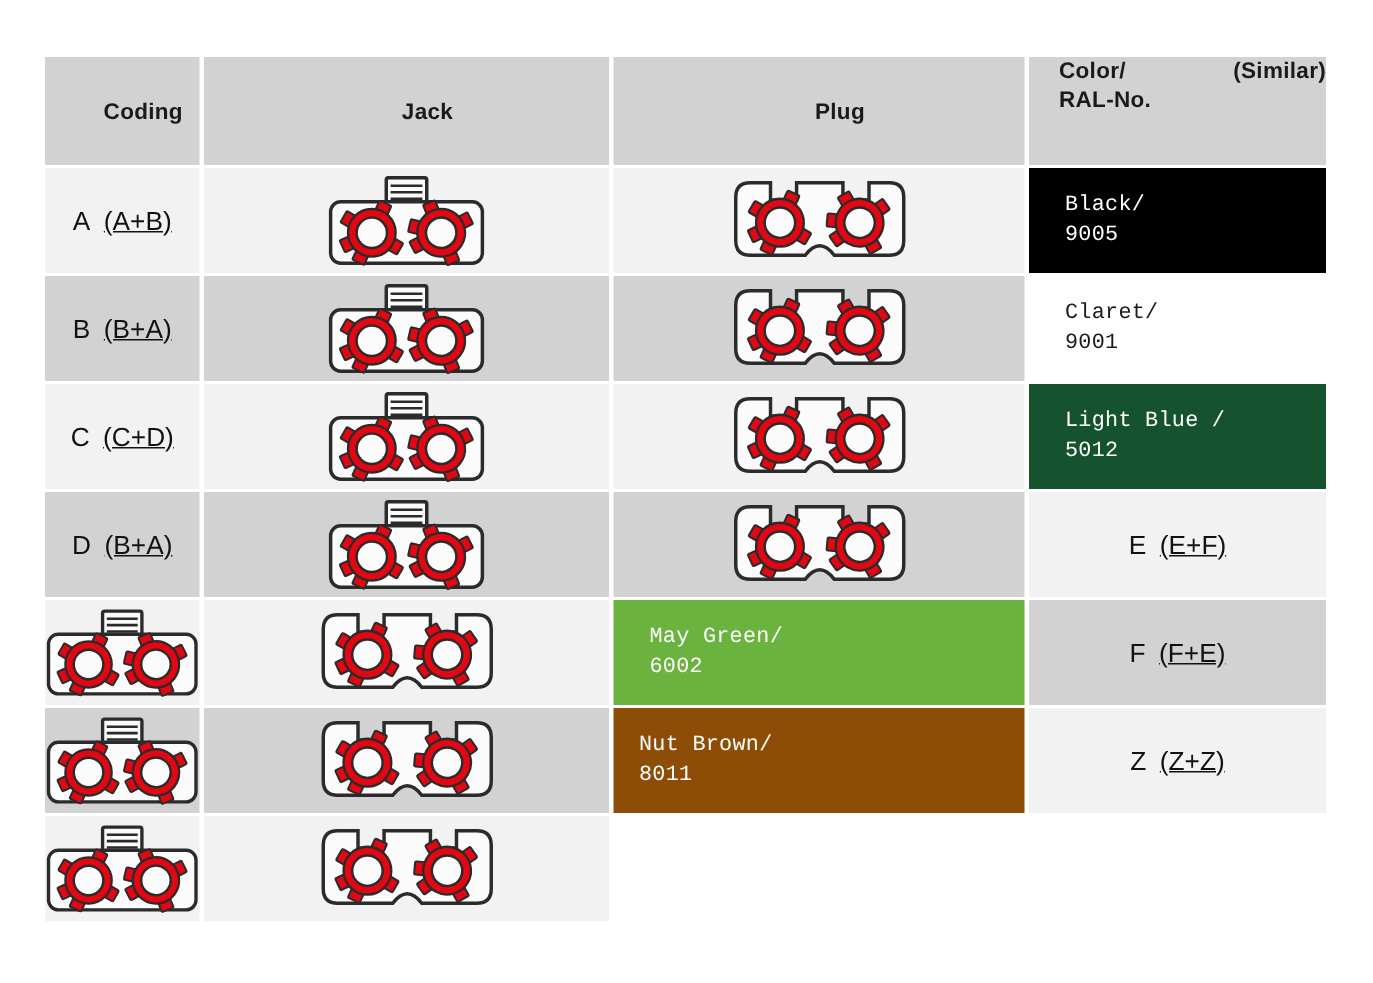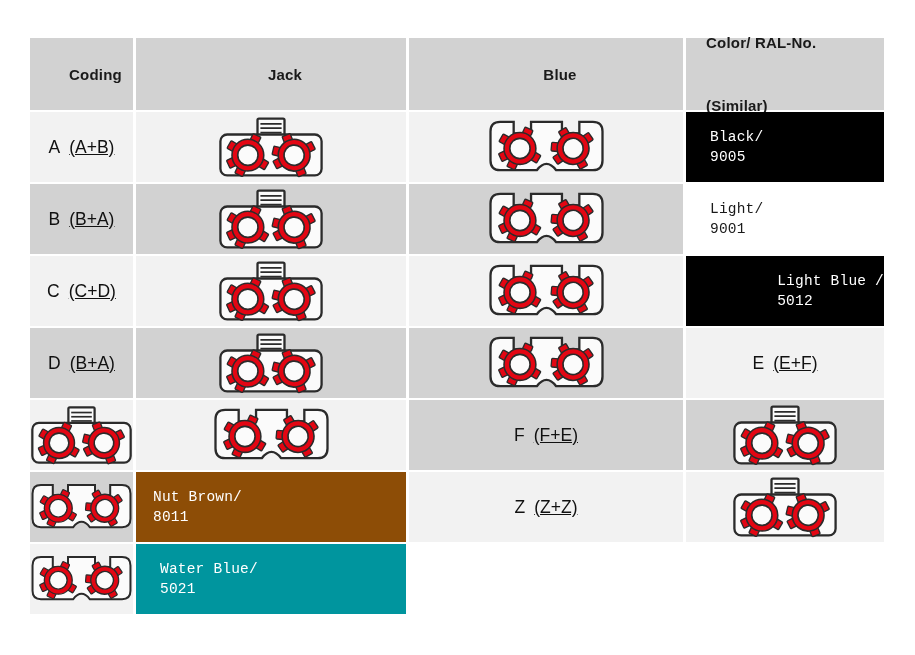--- a/index.html
+++ b/index.html
@@ -25,21 +25,21 @@
   }
   .head{
     background:#d2d2d2;
     font-weight:bold;
     font-size:15px;
     color:#1a1a1a;
     letter-spacing:0.2px;
     padding-left:28px;
   }
   .color-head{
-    flex-direction:column;
+    flex-direction:row;
     align-items:flex-start;
     justify-content:center;
     padding-left:20px;
     line-height:19px;
     gap:44px;
   }
   .light{background:#f2f2f2;}
   .dark{background:#d2d2d2;}
   .coding{
     font-size:17.5px;
@@ -101,21 +101,21 @@
       <path class="conn-body" d="M13,3 H27 V15 H45 V3 H77 V15 H95 V3 H109 Q119,3 119,13 V43 Q119,53 109,53 H71 Q66,46.5 61,46.5 Q56,46.5 51,53 H13 Q3,53 3,43 V13 Q3,3 13,3 Z"></path>
       <use href="#ring" transform="translate(33.5,30.5)"></use>
       <use href="#ring" transform="translate(88.5,30.5) rotate(30)"></use>
     </symbol>
   </defs>
 </svg>
 
 <div class="table">
   <div class="cell head">Coding</div>
   <div class="cell head">Jack</div>
-  <div class="cell head">Blue</div>
+  <div class="cell head">Plug</div>
   <div class="cell head color-head">
     <div>Color/ RAL-No.</div>
     <div>(Similar)</div>
   </div>
 
   <div class="cell coding light">
     <span>A</span>
     <span class="pair">(A+B)</span>
   </div>
   <div class="cell light">
@@ -144,40 +144,40 @@
         <use href="#jack"></use>
       </svg>
   </div>
   <div class="cell dark">
     <svg class="plug-svg" viewBox="0 0 122 58">
         <use href="#plug"></use>
       </svg>
   </div>
   <div class="cell swatch dark" style="background: rgb(255, 255, 255); color: rgb(26, 26, 26);">
     <div class="swatch-text">
-      <div>Light/</div>
+      <div>Claret/</div>
       <div>9001</div>
     </div>
   </div>
 
   <div class="cell coding light">
     <span>C</span>
     <span class="pair">(C+D)</span>
   </div>
   <div class="cell light">
     <svg class="jack-svg" viewBox="0 0 110 64">
         <use href="#jack"></use>
       </svg>
   </div>
   <div class="cell light">
     <svg class="plug-svg" viewBox="0 0 122 58">
         <use href="#plug"></use>
       </svg>
   </div>
-  <div class="cell swatch light" style="background: #000000; color: rgb(255, 255, 255); justify-content: flex-end;">
+  <div class="cell swatch light" style="background: #14532d; color: rgb(255, 255, 255);">
     <div class="swatch-text">
       <div>Light Blue /</div>
       <div>5012</div>
     </div>
   </div>
 
   <div class="cell coding dark">
     <span>D</span>
     <span class="pair">(B+A)</span>
   </div>
@@ -199,20 +199,26 @@
   <div class="cell light">
     <svg class="jack-svg" viewBox="0 0 110 64">
         <use href="#jack"></use>
       </svg>
   </div>
   <div class="cell light">
     <svg class="plug-svg" viewBox="0 0 122 58">
         <use href="#plug"></use>
       </svg>
   </div>
+  <div class="cell swatch light" style="background: rgb(106, 179, 63); color: rgb(255, 255, 255);">
+    <div class="swatch-text">
+      <div>May Green/</div>
+      <div>6002</div>
+    </div>
+  </div>
 
   <div class="cell coding dark">
     <span>F</span>
     <span class="pair">(F+E)</span>
   </div>
   <div class="cell dark">
     <svg class="jack-svg" viewBox="0 0 110 64">
         <use href="#jack"></use>
       </svg>
   </div>
@@ -235,19 +241,13 @@
   <div class="cell light">
     <svg class="jack-svg" viewBox="0 0 110 64">
         <use href="#jack"></use>
       </svg>
   </div>
   <div class="cell light">
     <svg class="plug-svg" viewBox="0 0 122 58">
         <use href="#plug"></use>
       </svg>
   </div>
-  <div class="cell swatch light" style="background: rgb(0, 149, 158); color: rgb(255, 255, 255);">
-    <div class="swatch-text">
-      <div>Water Blue/</div>
-      <div>5021</div>
-    </div>
-  </div>
 </div>
 
 </body></html>

